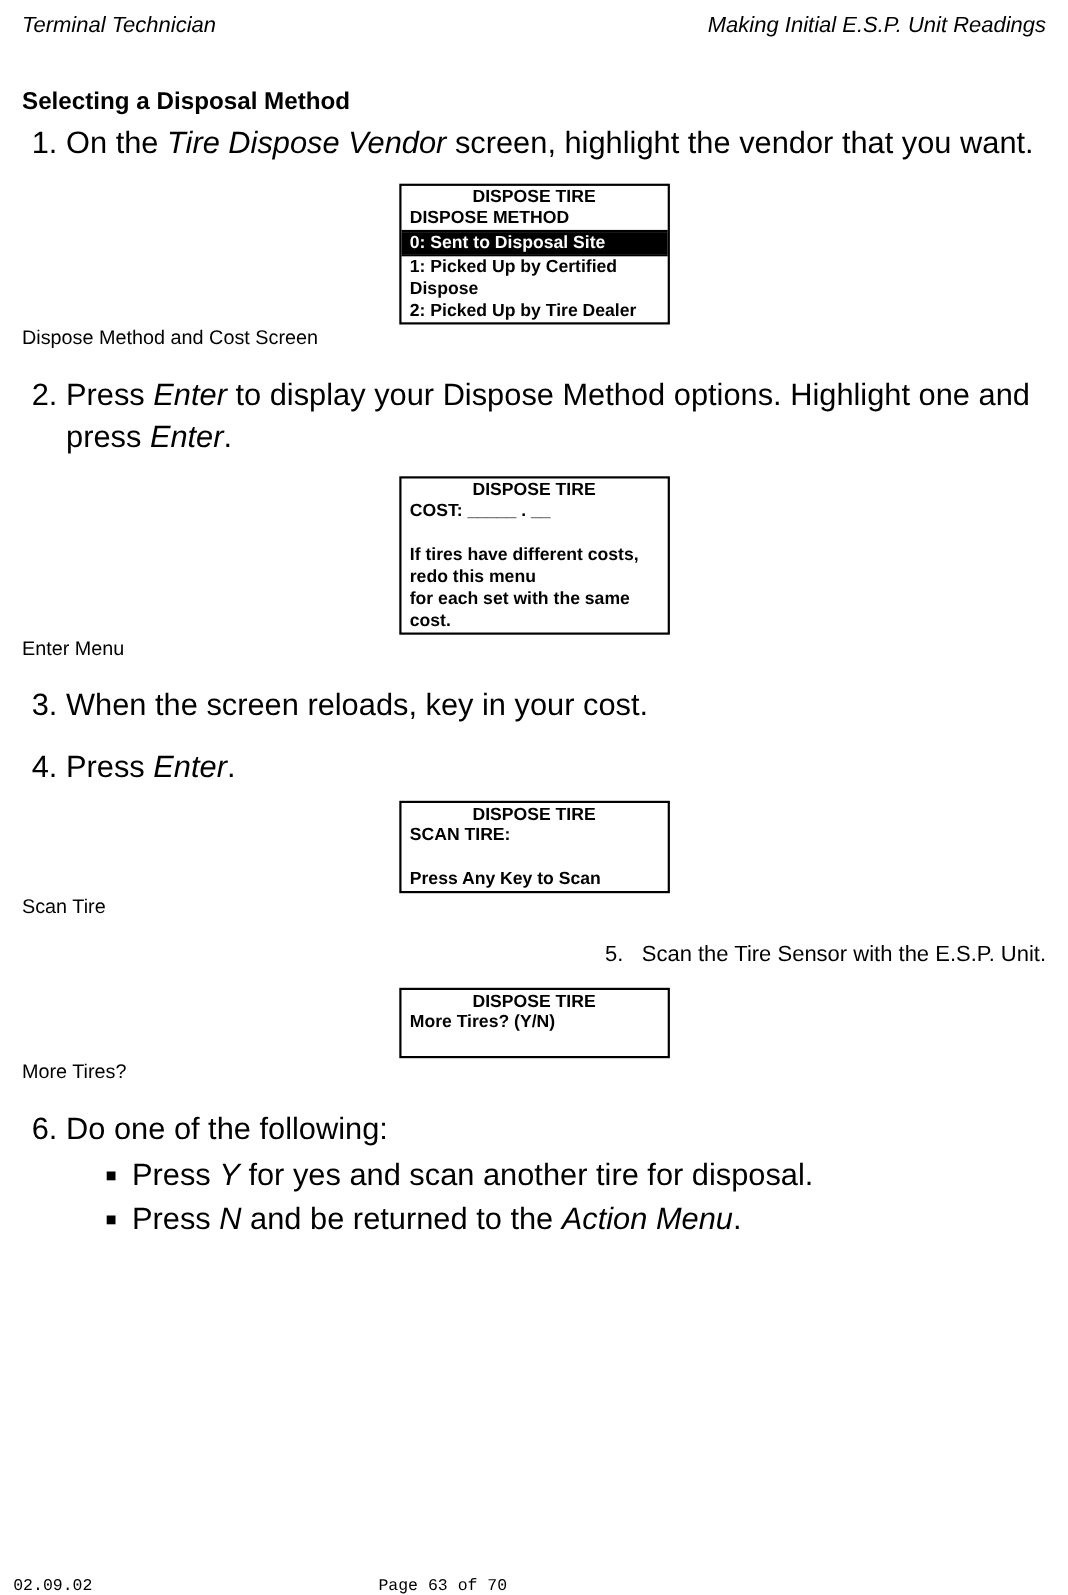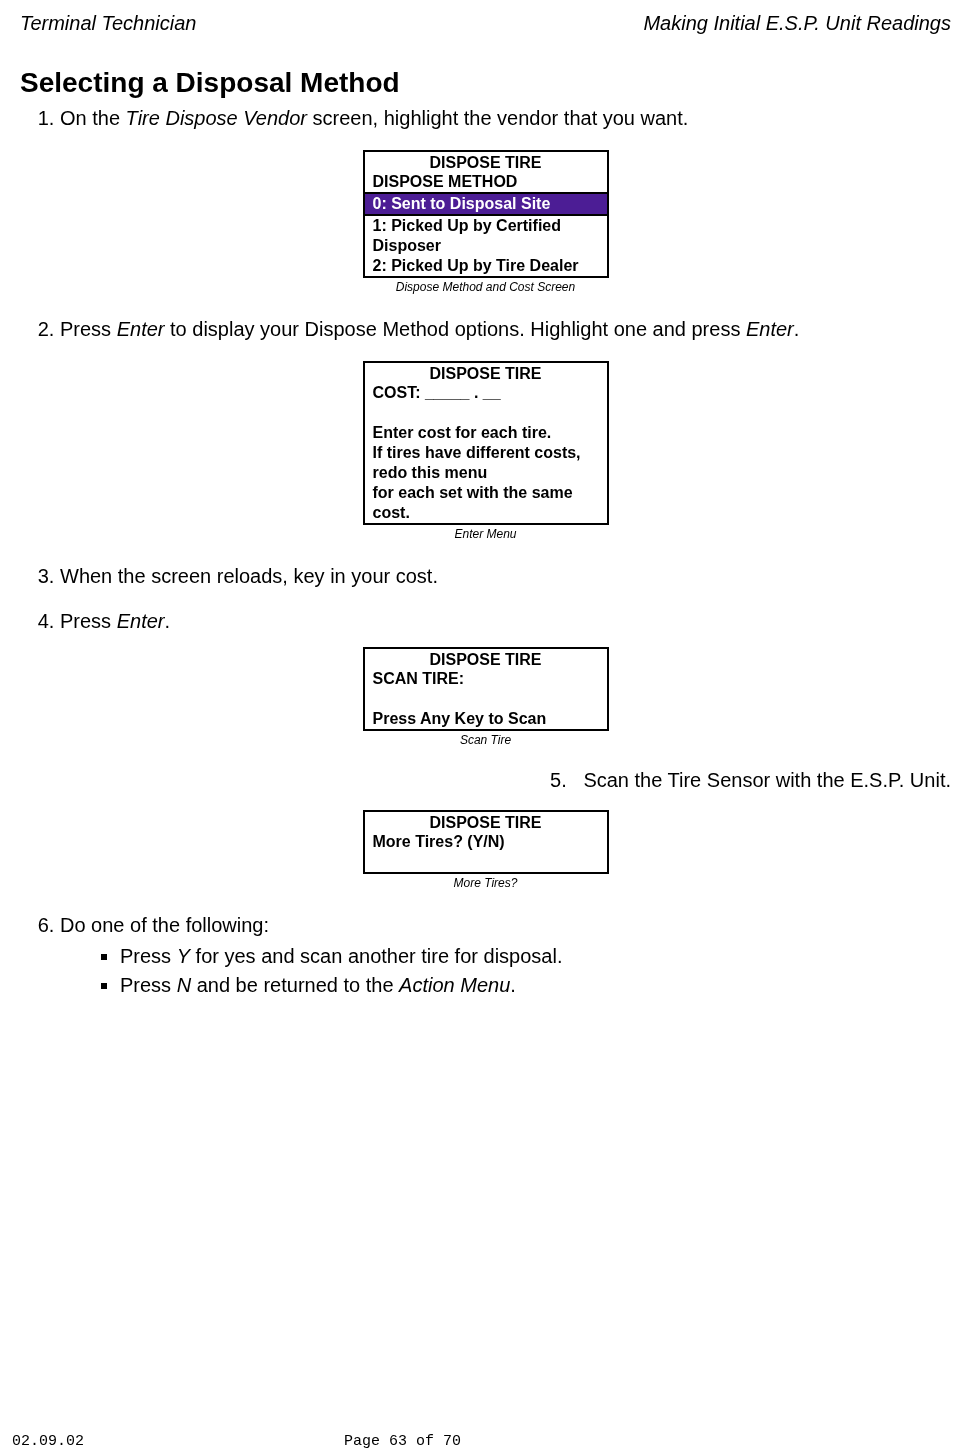--- a/index.html
+++ b/index.html
@@ -22,64 +22,63 @@
     display: flex;
     justify-content: space-between;
     font-style: italic;
     font-size: 20px;
     padding: 0 0 8px 0;
     margin-top: 12px;
   }
   .header .left { }
   .header .right { }
   h2.section-title {
-    font-size: 28px;
+    font-size: 22px;
     font-weight: bold;
     font-style: normal;
-    margin: 24px 0 6px 0;
+    margin: 36px 0 6px 0;
   }
   ol.main-list {
     margin: 0 0 0 40px;
     padding: 0;
     list-style: decimal;
   }
   ol.main-list > li {
     margin: 6px 0 18px 0;
-    font-size: 20px;
+    font-size: 28px;
     line-height: 1.35;
   }
   .italic { font-style: italic; }
   .screen-box {
     border: 2px solid #000;
     width: 242px;
     margin: 12px auto 0 auto;
     font-weight: bold;
     font-size: 16px;
   }
   .screen-box .title-row {
     text-align: center;
     padding: 2px 8px 0 8px;
   }
   .screen-box .row {
     padding: 0 8px;
     line-height: 1.25;
   }
   .screen-box .row.sel {
-    background: #4c1d95;
+    background: #000000;
     color: #fff;
   }
   .screen-box hr {
     border: none;
     border-top: 2px solid #000;
     margin: 0;
   }
   .caption {
-    text-align: center;
-    font-style: italic;
-    font-size: 12px;
+    text-align: left;
+    font-size: 18px;
     margin: 2px 0 22px 0;
   }
   .step5 {
     margin: 14px 0 18px 0;
     font-size: 20px;
     text-align: right;
   }
   .step5 .num { display: inline-block; width: 22px; }
   ul.bullets {
     list-style: square;
@@ -119,36 +118,35 @@
       <span>On the </span><span class="italic">Tire Dispose Vendor</span><span> screen, highlight the vendor that you want.</span>
     </li>
   </ol>
 
   <div class="screen-box">
     <div class="title-row">DISPOSE TIRE</div>
     <div class="row">DISPOSE METHOD</div>
     <hr>
     <div class="row sel">0: Sent to Disposal Site</div>
     <hr>
-    <div class="row">1: Picked Up by Certified Disposer</div>
+    <div class="row">1: Picked Up by Certified Dispose</div>
     <div class="row">2: Picked Up by Tire Dealer</div>
   </div>
   <div class="caption">Dispose Method and Cost Screen</div>
 
   <ol class="main-list" start="2">
     <li>
       <span>Press </span><span class="italic">Enter</span><span> to display your Dispose Method options.  Highlight one and press </span><span class="italic">Enter</span><span>.</span>
     </li>
   </ol>
 
   <div class="screen-box">
     <div class="title-row">DISPOSE TIRE</div>
     <div class="row">COST: _____ . __</div>
     <div class="row">&nbsp;</div>
-    <div class="row">Enter cost for each tire.</div>
     <div class="row">If tires have different costs, redo this menu</div>
     <div class="row">for each set with the same cost.</div>
   </div>
   <div class="caption">Enter Menu</div>
 
   <ol class="main-list" start="3">
     <li>When the screen reloads, key in your cost.</li>
     <li>
       <span>Press </span><span class="italic">Enter</span><span>.</span>
     </li>

